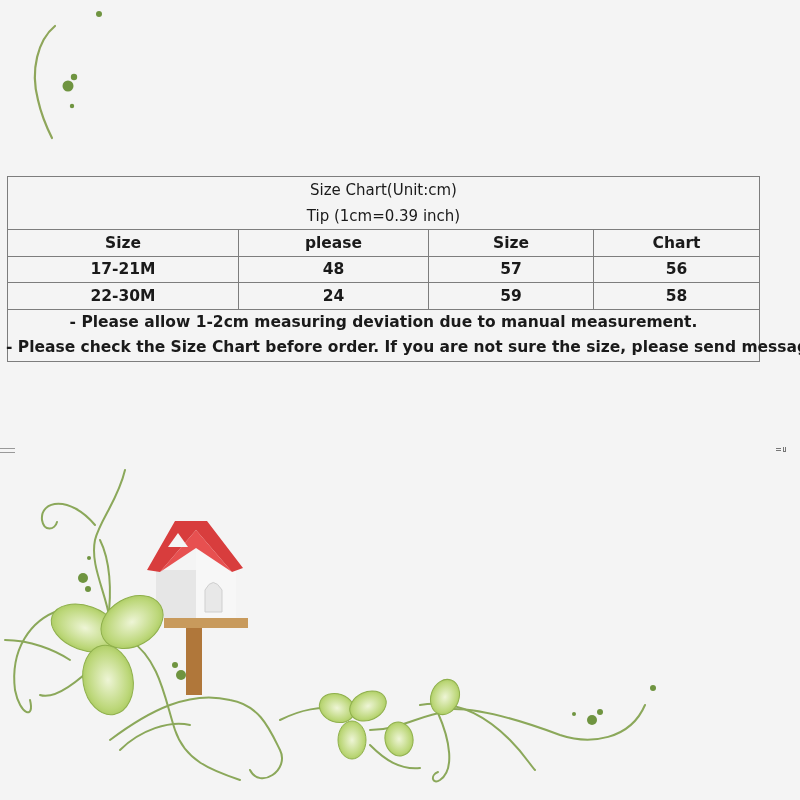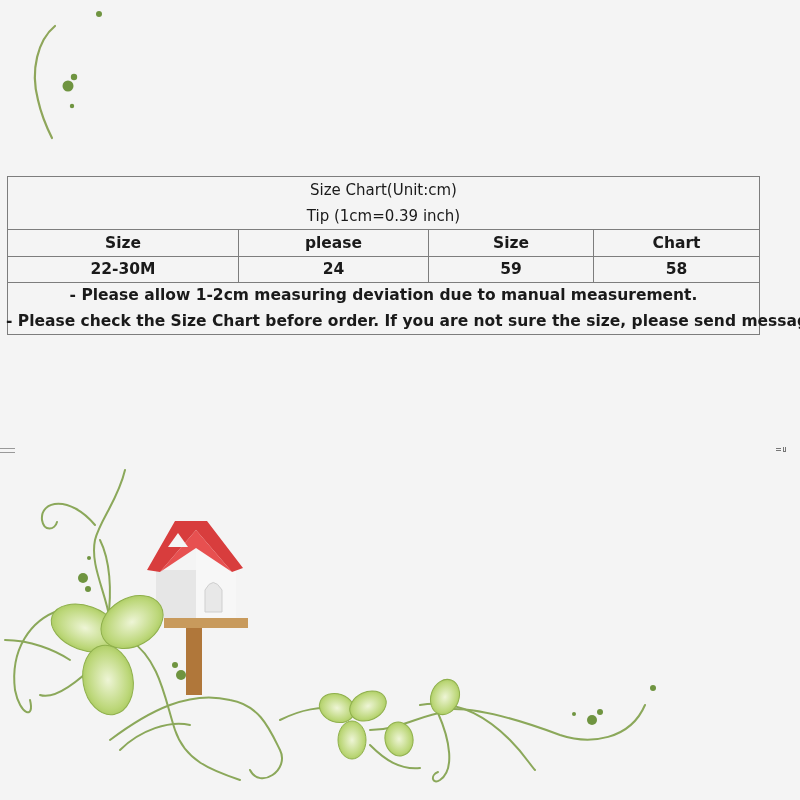--- a/index.html
+++ b/index.html
@@ -60,20 +60,26 @@
     <td class="title-cell" colspan="4">
       <div>Size Chart(Unit:cm)</div>
       <div>Tip (1cm=0.39 inch)</div>
     </td>
   </tr>
   <tr>
     <td>Size</td>
     <td>please</td>
     <td>Size</td>
     <td>Chart</td>
+  </tr>
+  <tr>
+    <td>17-21M</td>
+    <td>48</td>
+    <td>57</td>
+    <td>56</td>
   </tr>
   <tr>
     <td>22-30M</td>
     <td>24</td>
     <td>59</td>
     <td>58</td>
   </tr>
   <tr>
     <td class="note-cell" colspan="4">
       <div class="note1">- Please allow 1-2cm measuring deviation due to manual measurement.</div>

